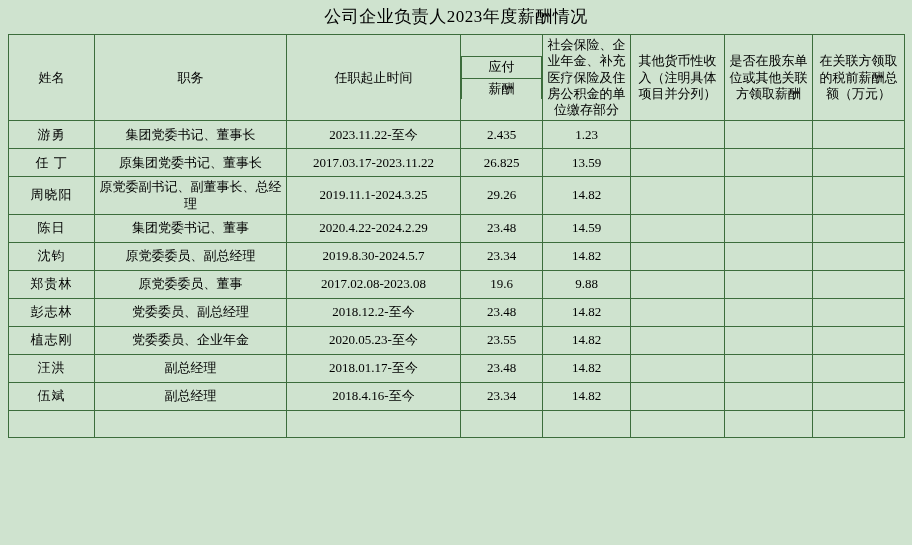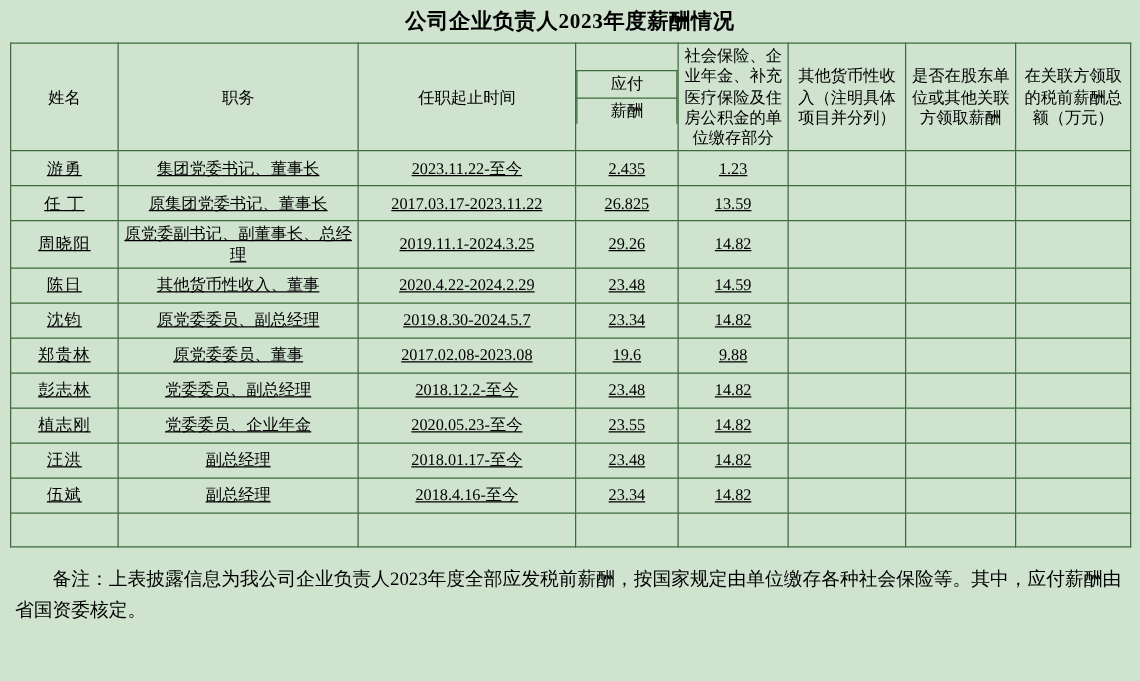--- a/index.html
+++ b/index.html
@@ -17,21 +17,21 @@
   .page {
     width: 912px;
     height: 545px;
     position: relative;
     background: #cfe3cf;
     box-sizing: border-box;
   }
   .title {
     text-align: center;
     font-size: 17px;
-    font-weight: bold;
+    font-weight: normal;
     letter-spacing: 0.5px;
     padding: 5px 0 6px 0;
     background: #cfe3cf;
   }
   table.main {
     border-collapse: collapse;
     margin: 0 8px;
     width: 896px;
     table-layout: fixed;
     background: #cfe3cf;
@@ -52,21 +52,21 @@
   .hdr-name { width: 86px; }
   .hdr-post { width: 192px; }
   .hdr-period { width: 174px; }
   .hdr-pay { width: 82px; }
   .hdr-ins { width: 88px; }
   .hdr-other { width: 94px; }
   .hdr-share { width: 88px; }
   .hdr-total { width: 92px; }
 
   .cell-name { letter-spacing: 1px; }
-  .row-h { height: 28px; text-decoration: underline; }
+  .row-h { height: 28px; }
   .blank-row td { height: 22px; }
   .note {
     margin: 14px 12px 0 12px;
     font-size: 15px;
     line-height: 1.7;
     text-indent: 0;
   }
   .note p {
     margin: 0;
     text-indent: 2em;
@@ -157,21 +157,21 @@
         <td>原党委副书记、副董事长、总经理</td>
         <td>2019.11.1-2024.3.25</td>
         <td>29.26</td>
         <td>14.82</td>
         <td></td>
         <td></td>
         <td></td>
       </tr>
       <tr class="row-h">
         <td class="cell-name">陈日</td>
-        <td>其他货币性收入、董事</td>
+        <td>集团党委书记、董事</td>
         <td>2020.4.22-2024.2.29</td>
         <td>23.48</td>
         <td>14.59</td>
         <td></td>
         <td></td>
         <td></td>
       </tr>
       <tr class="row-h">
         <td class="cell-name">沈钧</td>
         <td>原党委委员、副总经理</td>
@@ -238,17 +238,14 @@
         <td></td>
         <td></td>
         <td></td>
         <td></td>
         <td></td>
         <td></td>
       </tr>
     </tbody>
   </table>
 
-  <div class="note">
-    <p>备注：上表披露信息为我公司企业负责人2023年度全部应发税前薪酬，按国家规定由单位缴存各种社会保险等。其中，应付薪酬由省国资委核定。</p>
-  </div>
 
 </div>
 
 </body></html>

